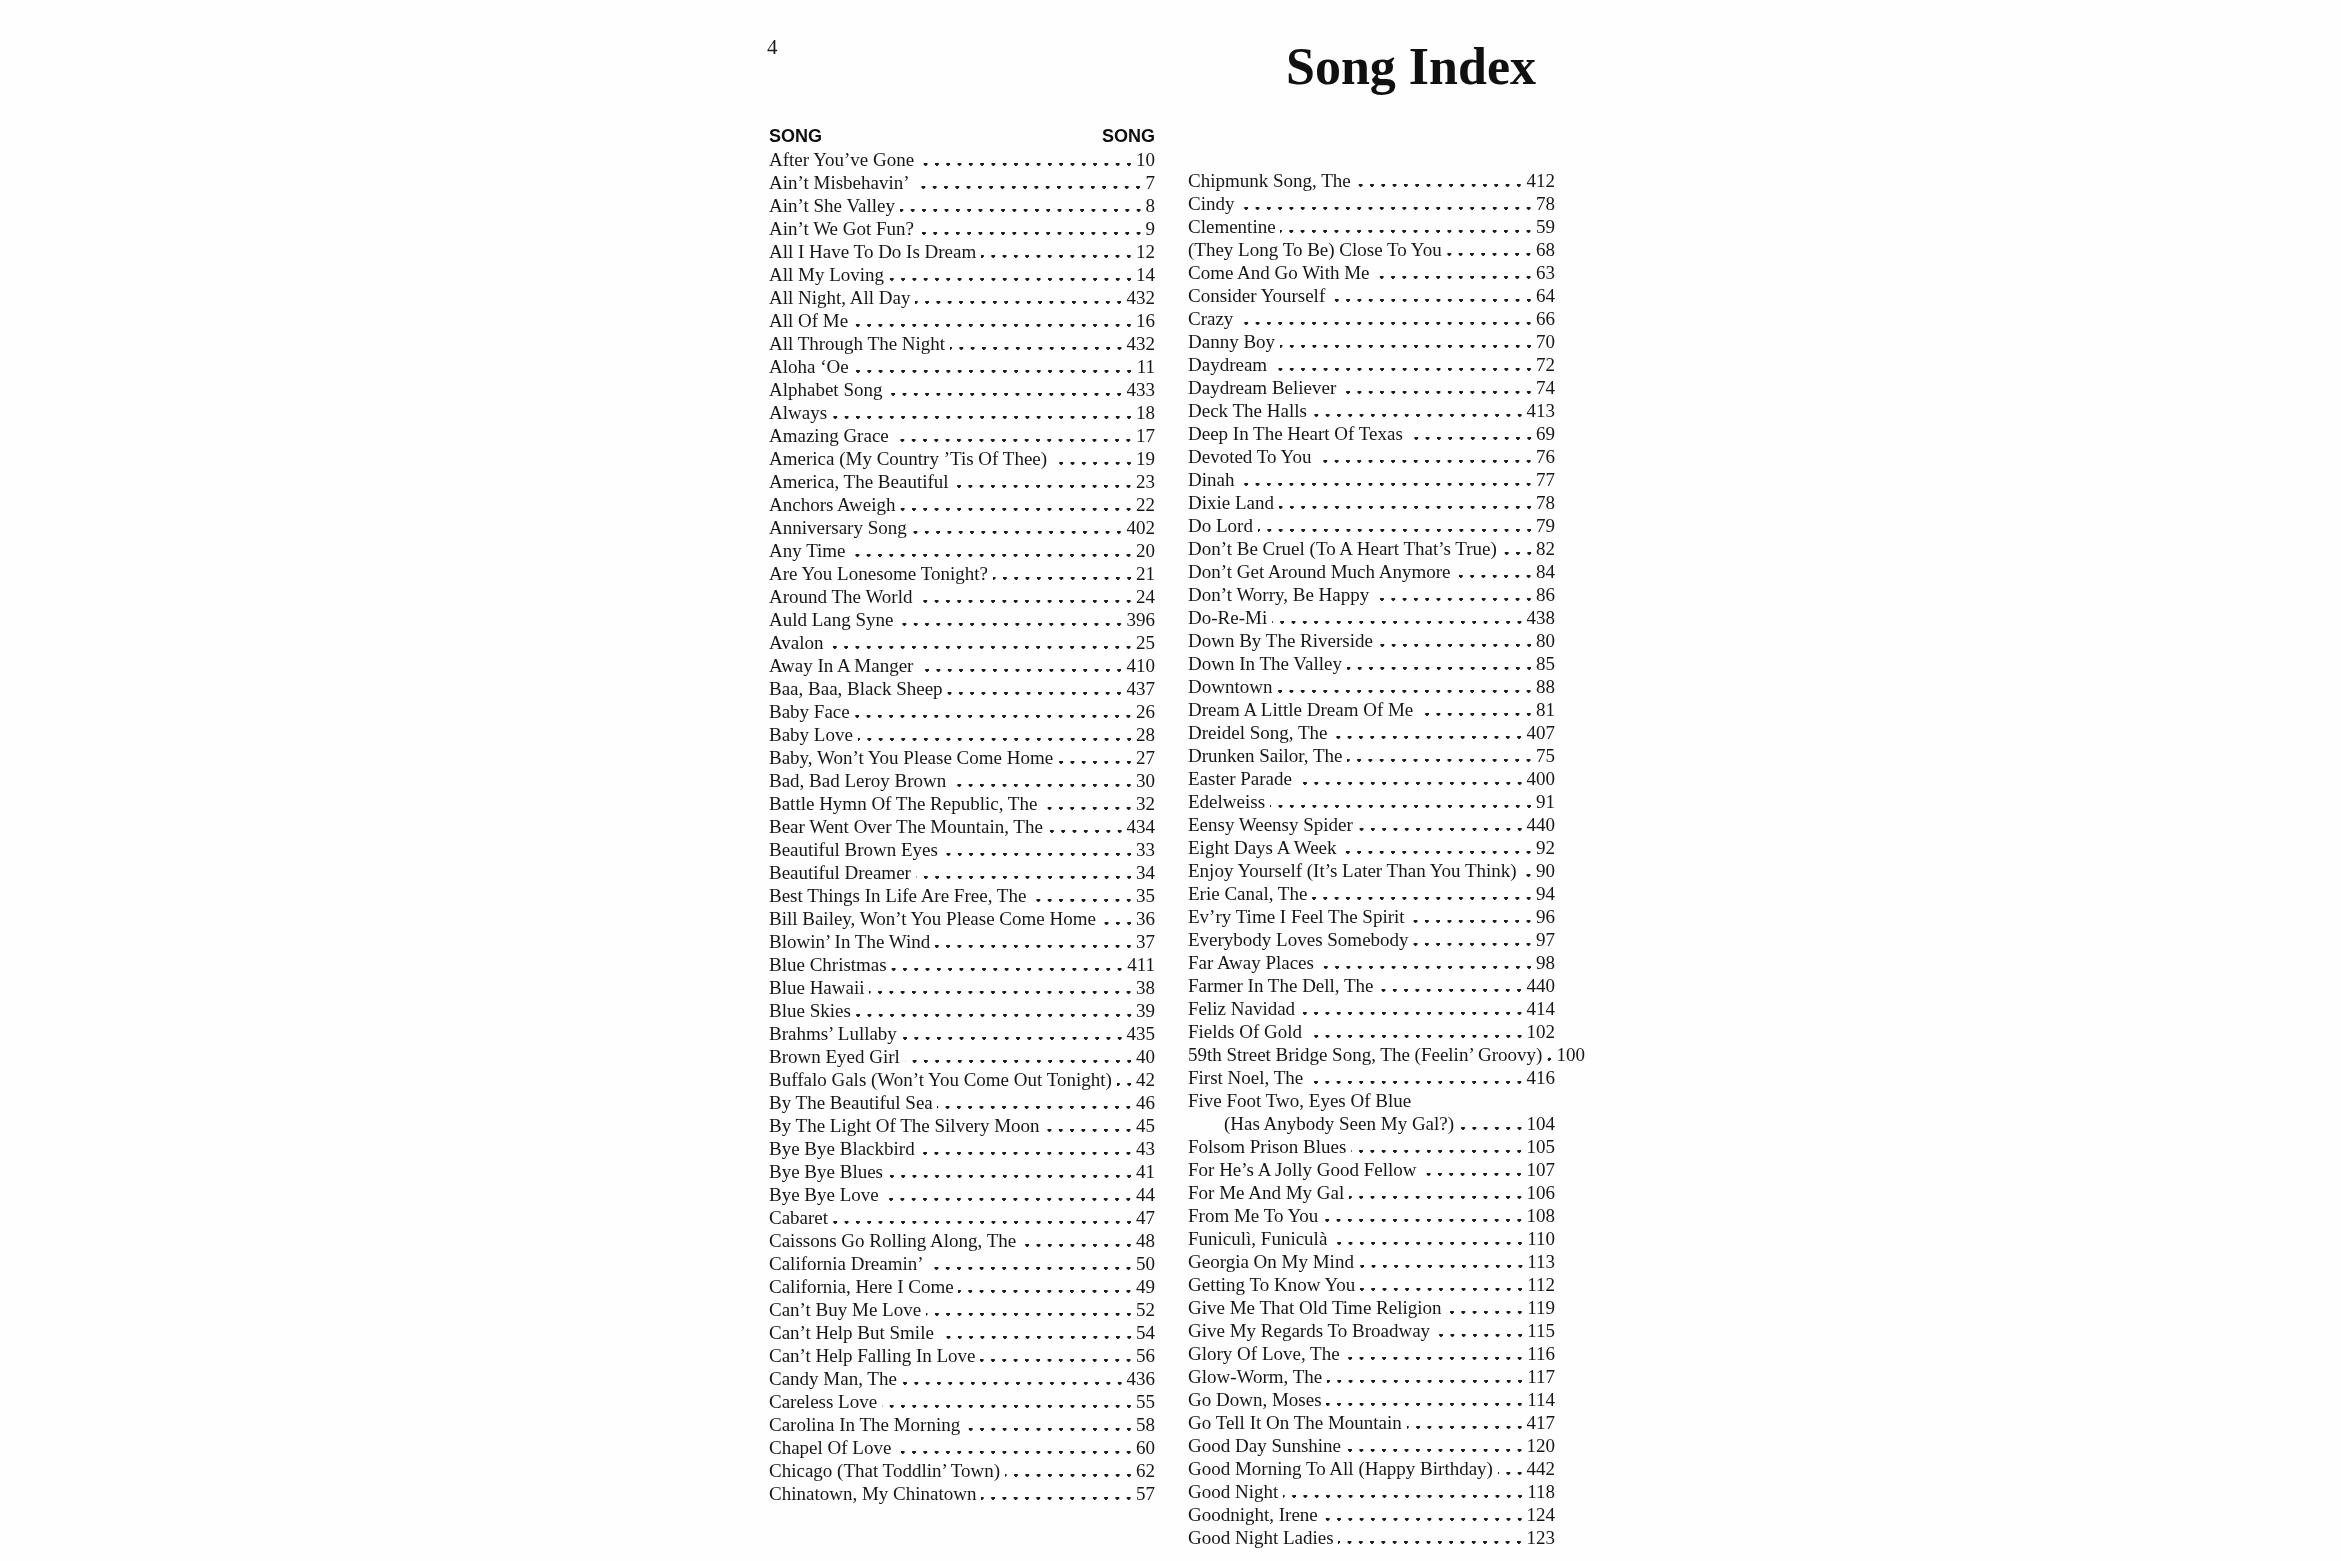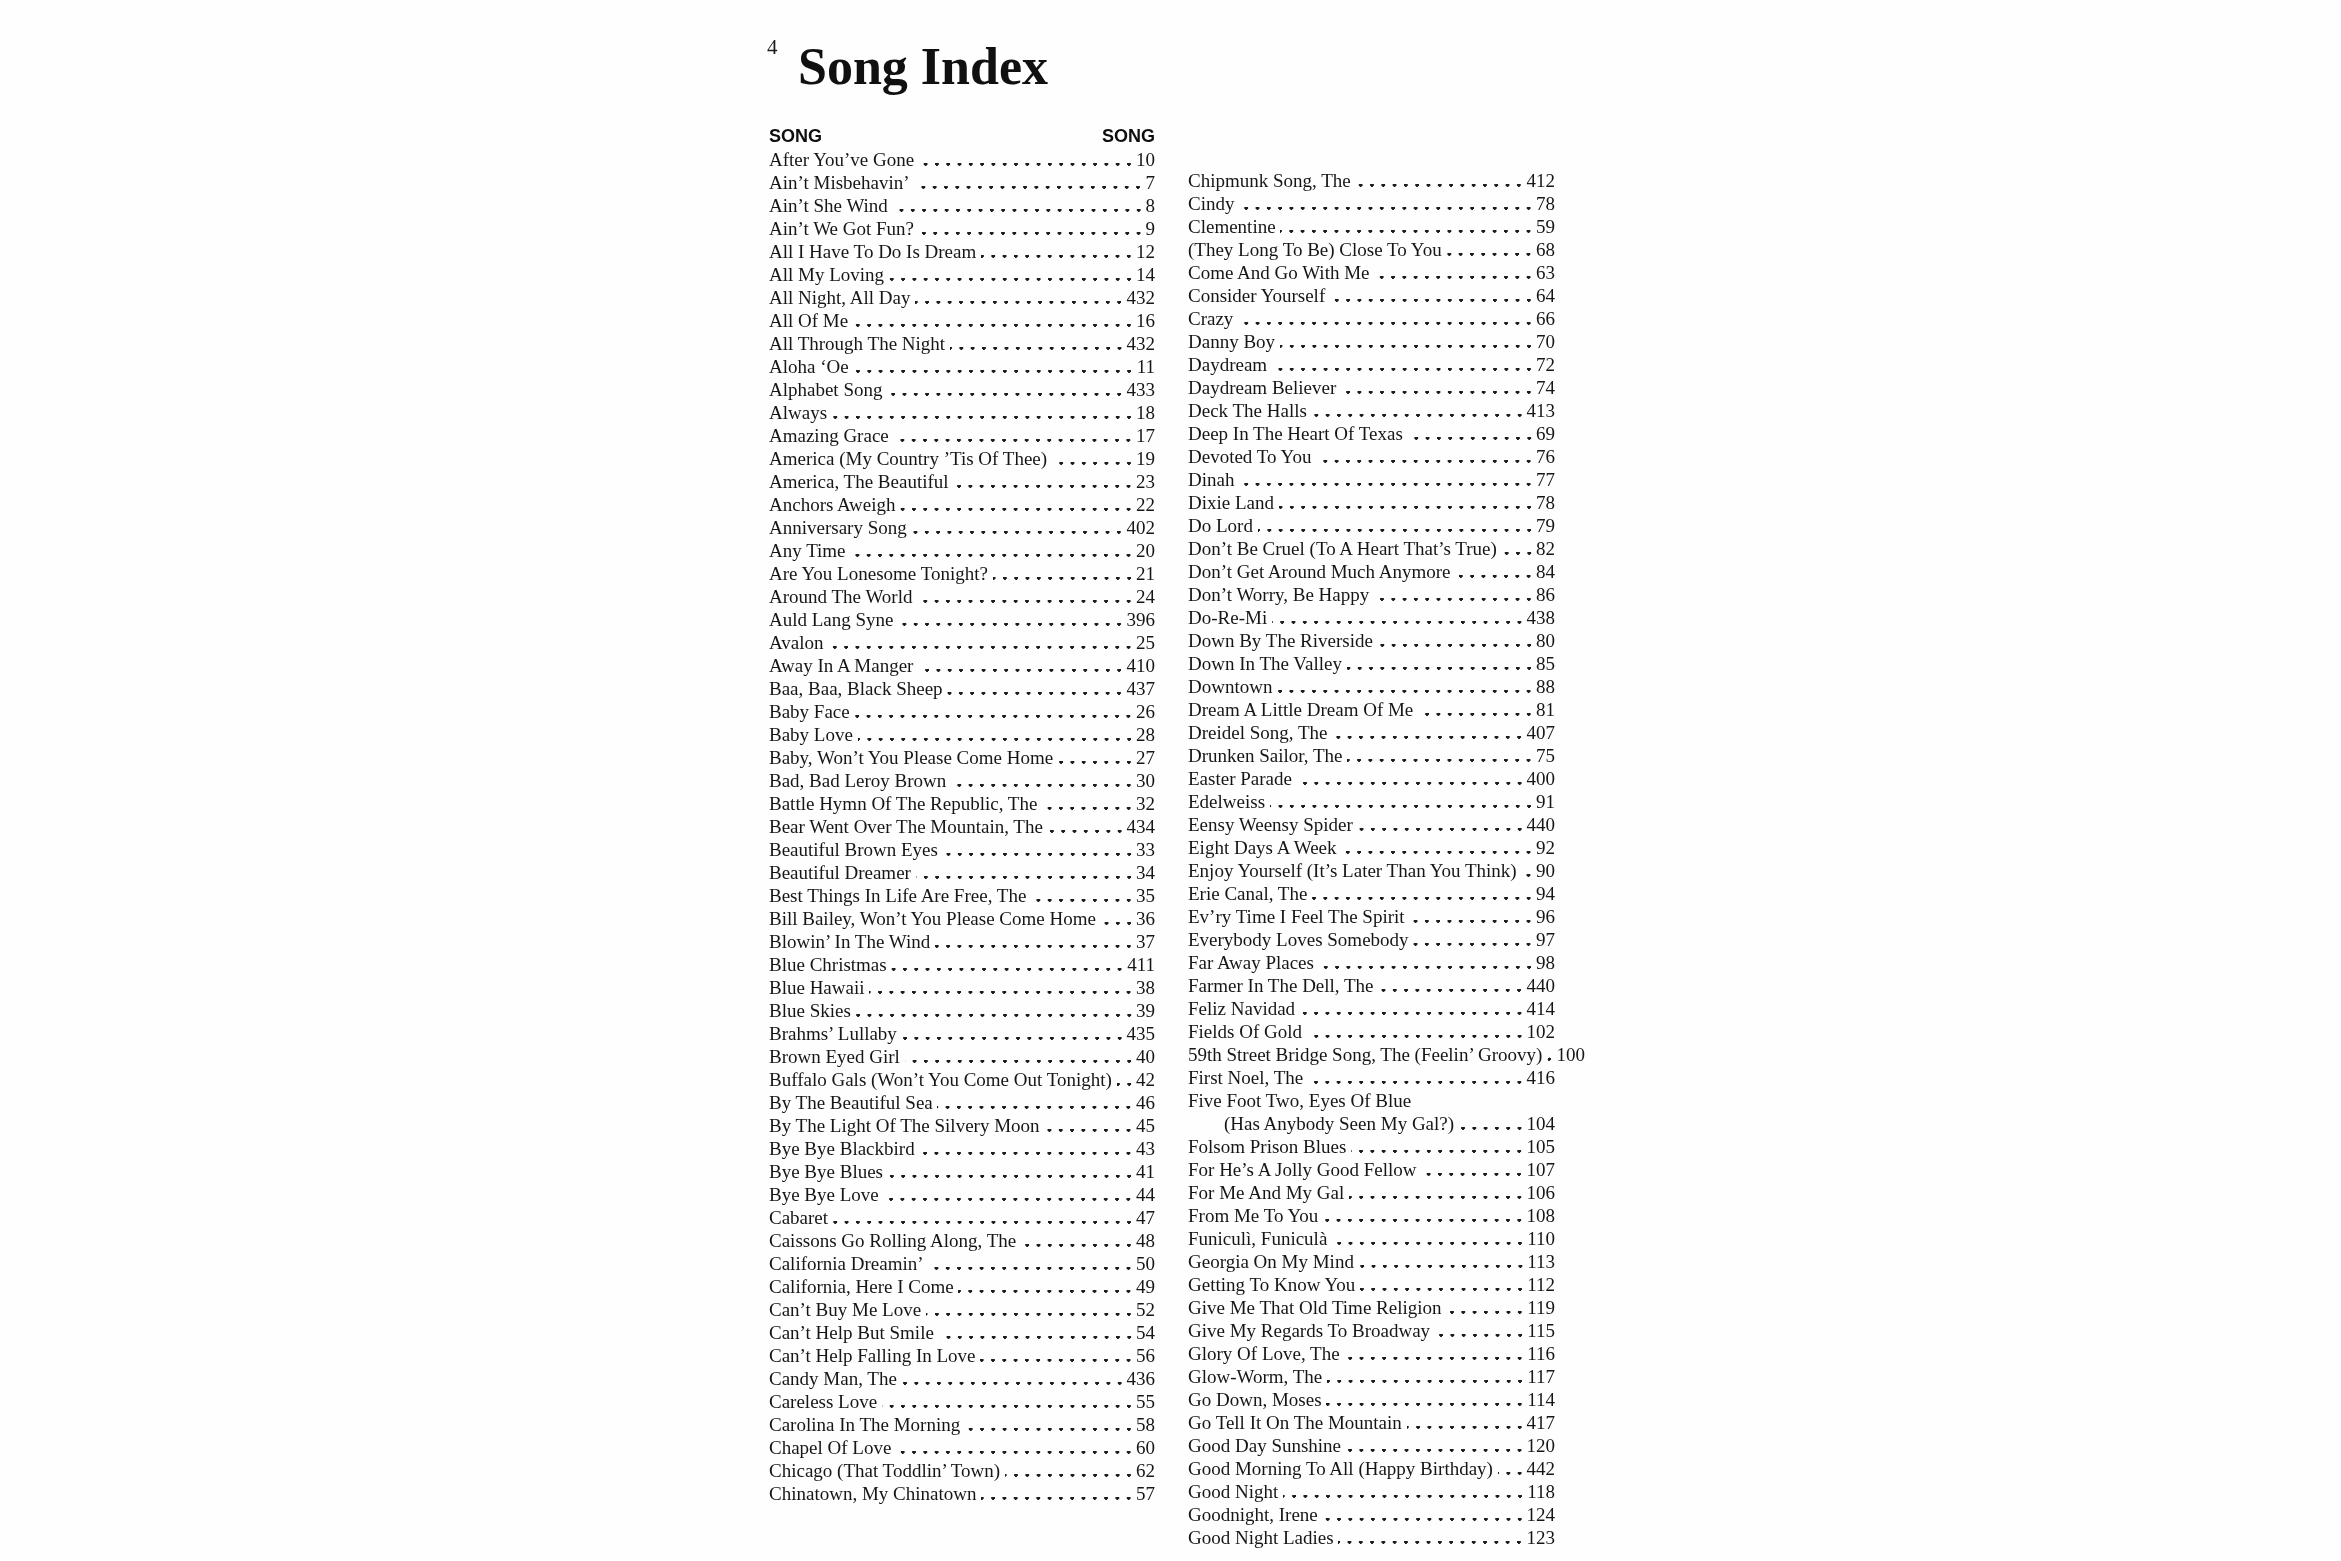--- a/index.html
+++ b/index.html
@@ -15,25 +15,25 @@
   .folio {
     position: absolute;
     left: 767px;
     top: 37px;
     font-size: 21px;
     line-height: 1;
     color: #1b1b1b;
   }
   .title {
     position: absolute;
-    left: 778px;
+    left: 748px;
     top: 41px;
     width: 788px;
     margin: 0;
-    text-align: left;
+    text-align: right;
     text-indent: 20px;
     font-family: "Liberation Serif", serif;
     font-weight: bold;
     font-size: 52px;
     line-height: 1;
     color: #101010;
   }
   .col {
     position: absolute;
     top: 125px;
@@ -88,21 +88,21 @@
     <span class="song-title">After You’ve Gone</span>
     <span class="leader"></span>
     <span class="pg">10</span>
   </div>
         <div class="row">
     <span class="song-title">Ain’t Misbehavin’</span>
     <span class="leader"></span>
     <span class="pg">7</span>
   </div>
         <div class="row">
-    <span class="song-title">Ain’t She Wind</span>
+    <span class="song-title">Ain’t She Valley</span>
     <span class="leader"></span>
     <span class="pg">8</span>
   </div>
         <div class="row">
     <span class="song-title">Ain’t We Got Fun?</span>
     <span class="leader"></span>
     <span class="pg">9</span>
   </div>
         <div class="row">
     <span class="song-title">All I Have To Do Is Dream</span>

